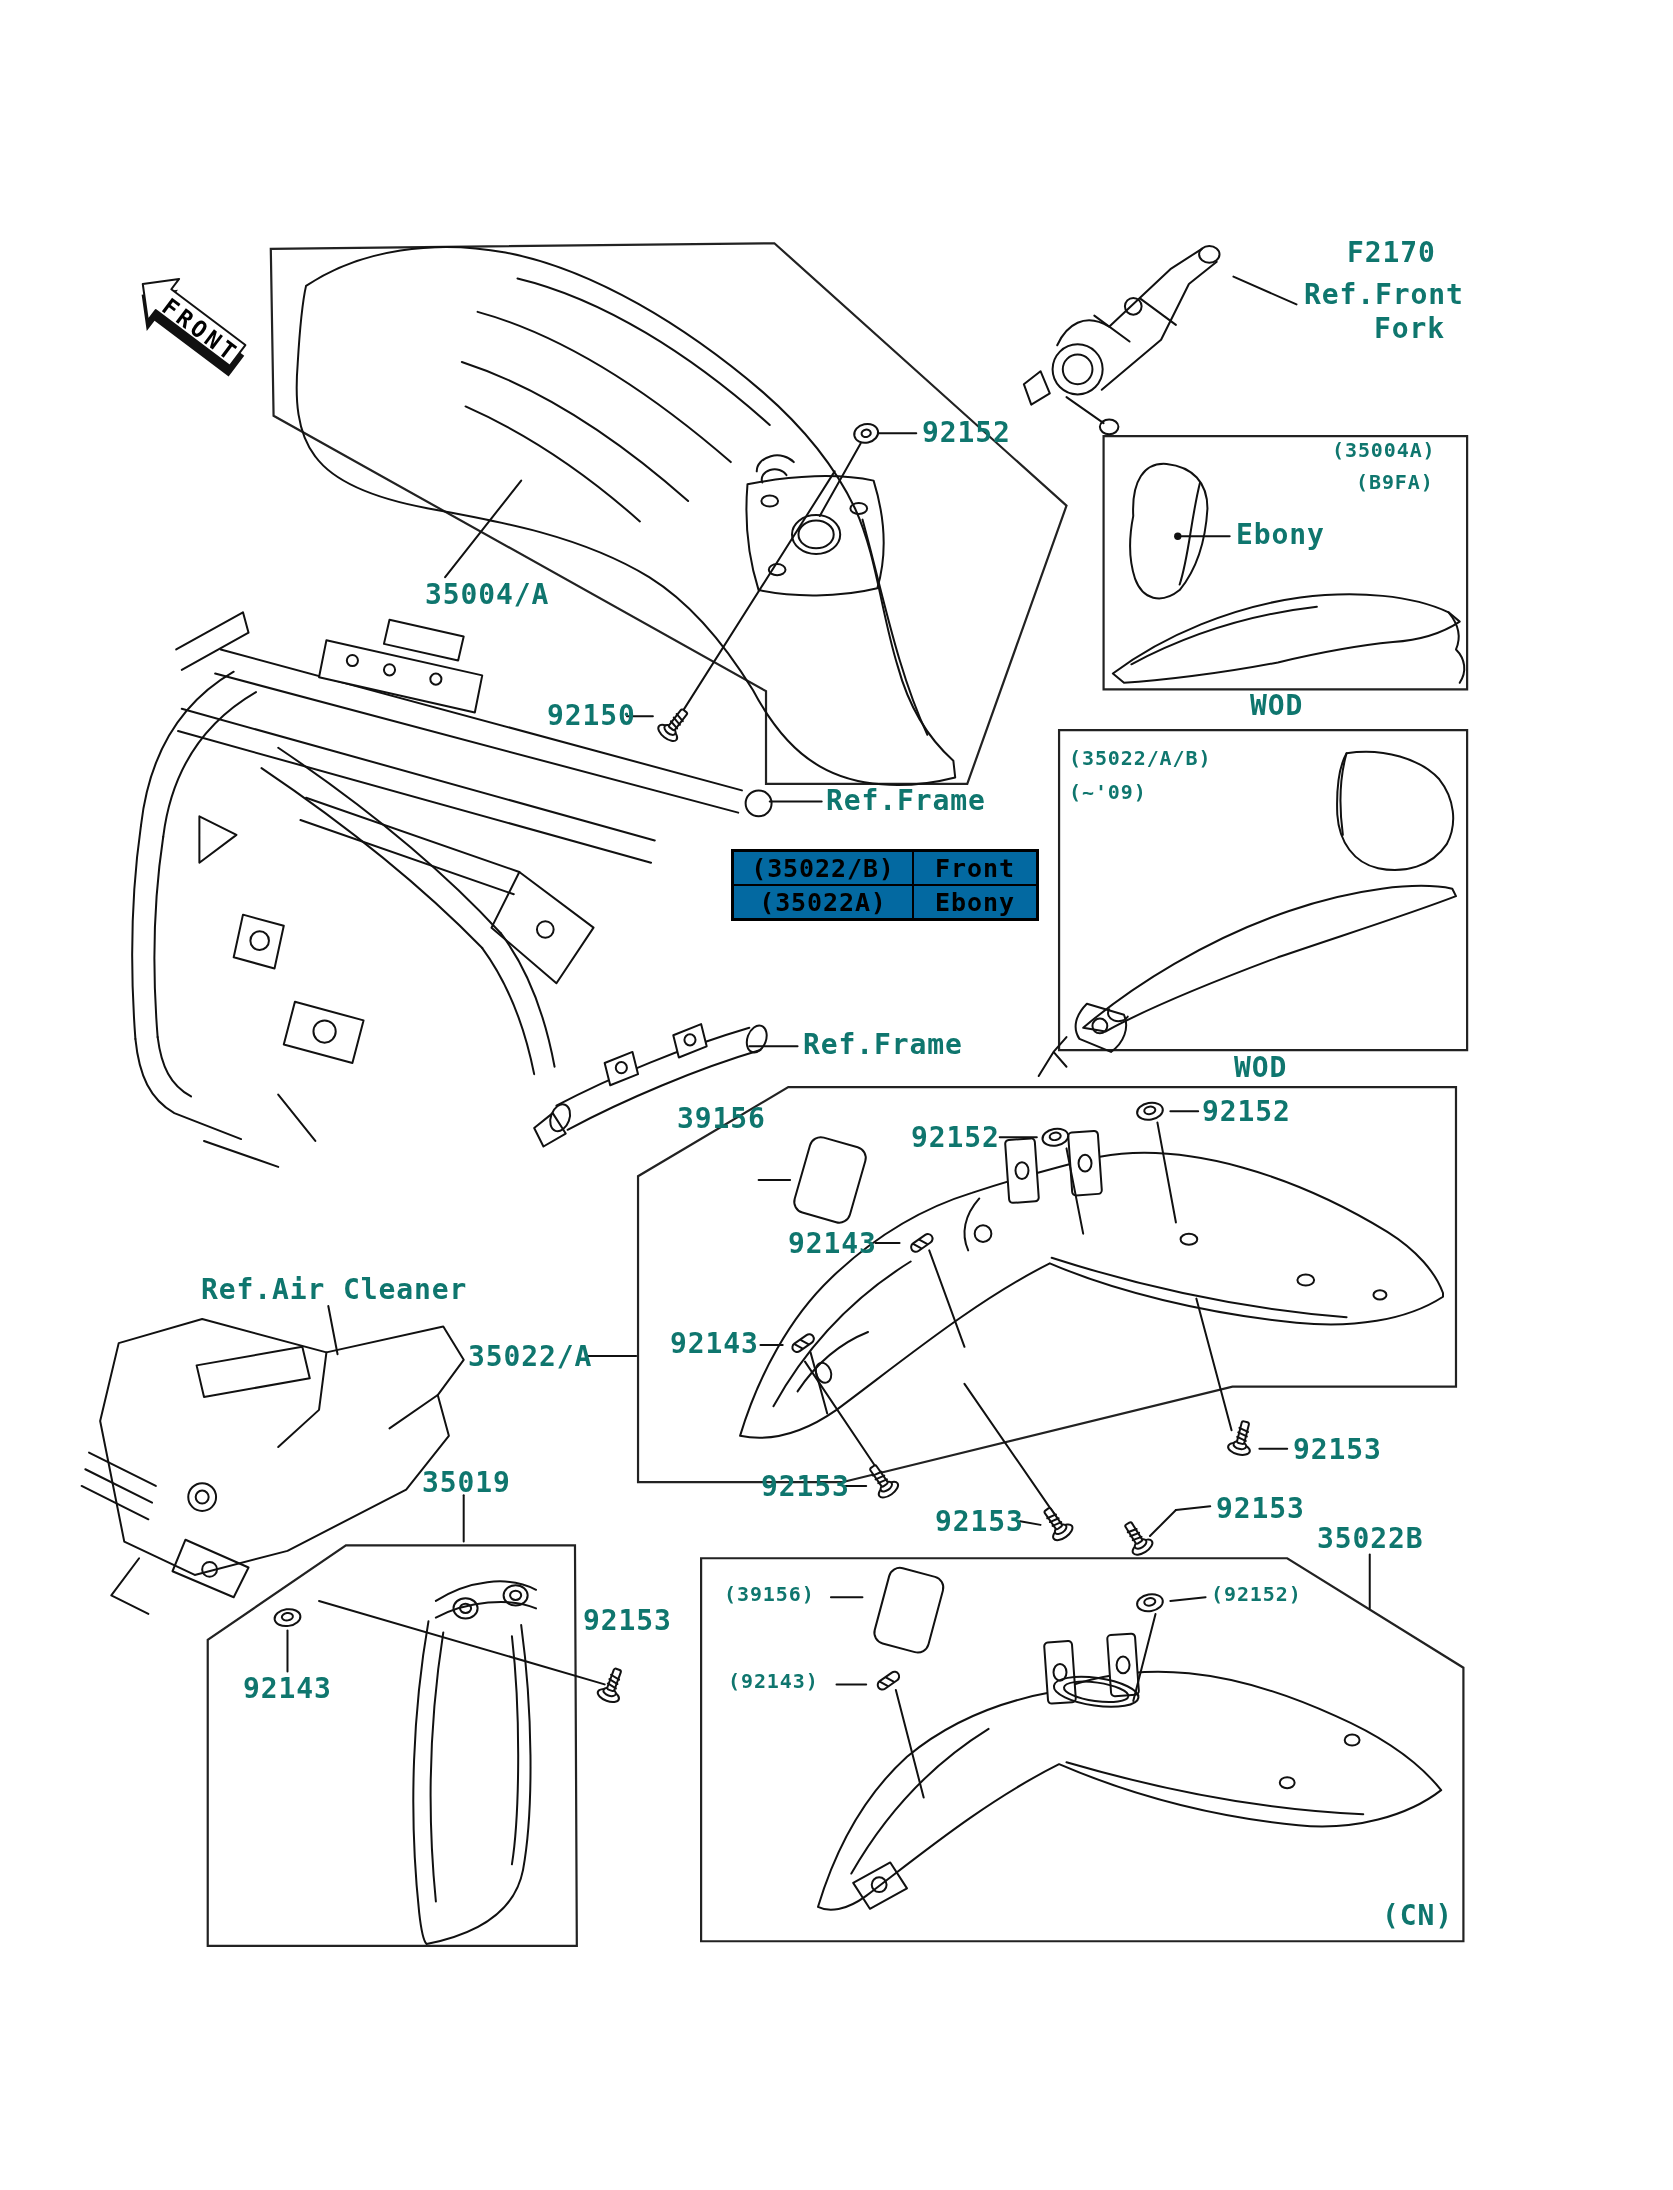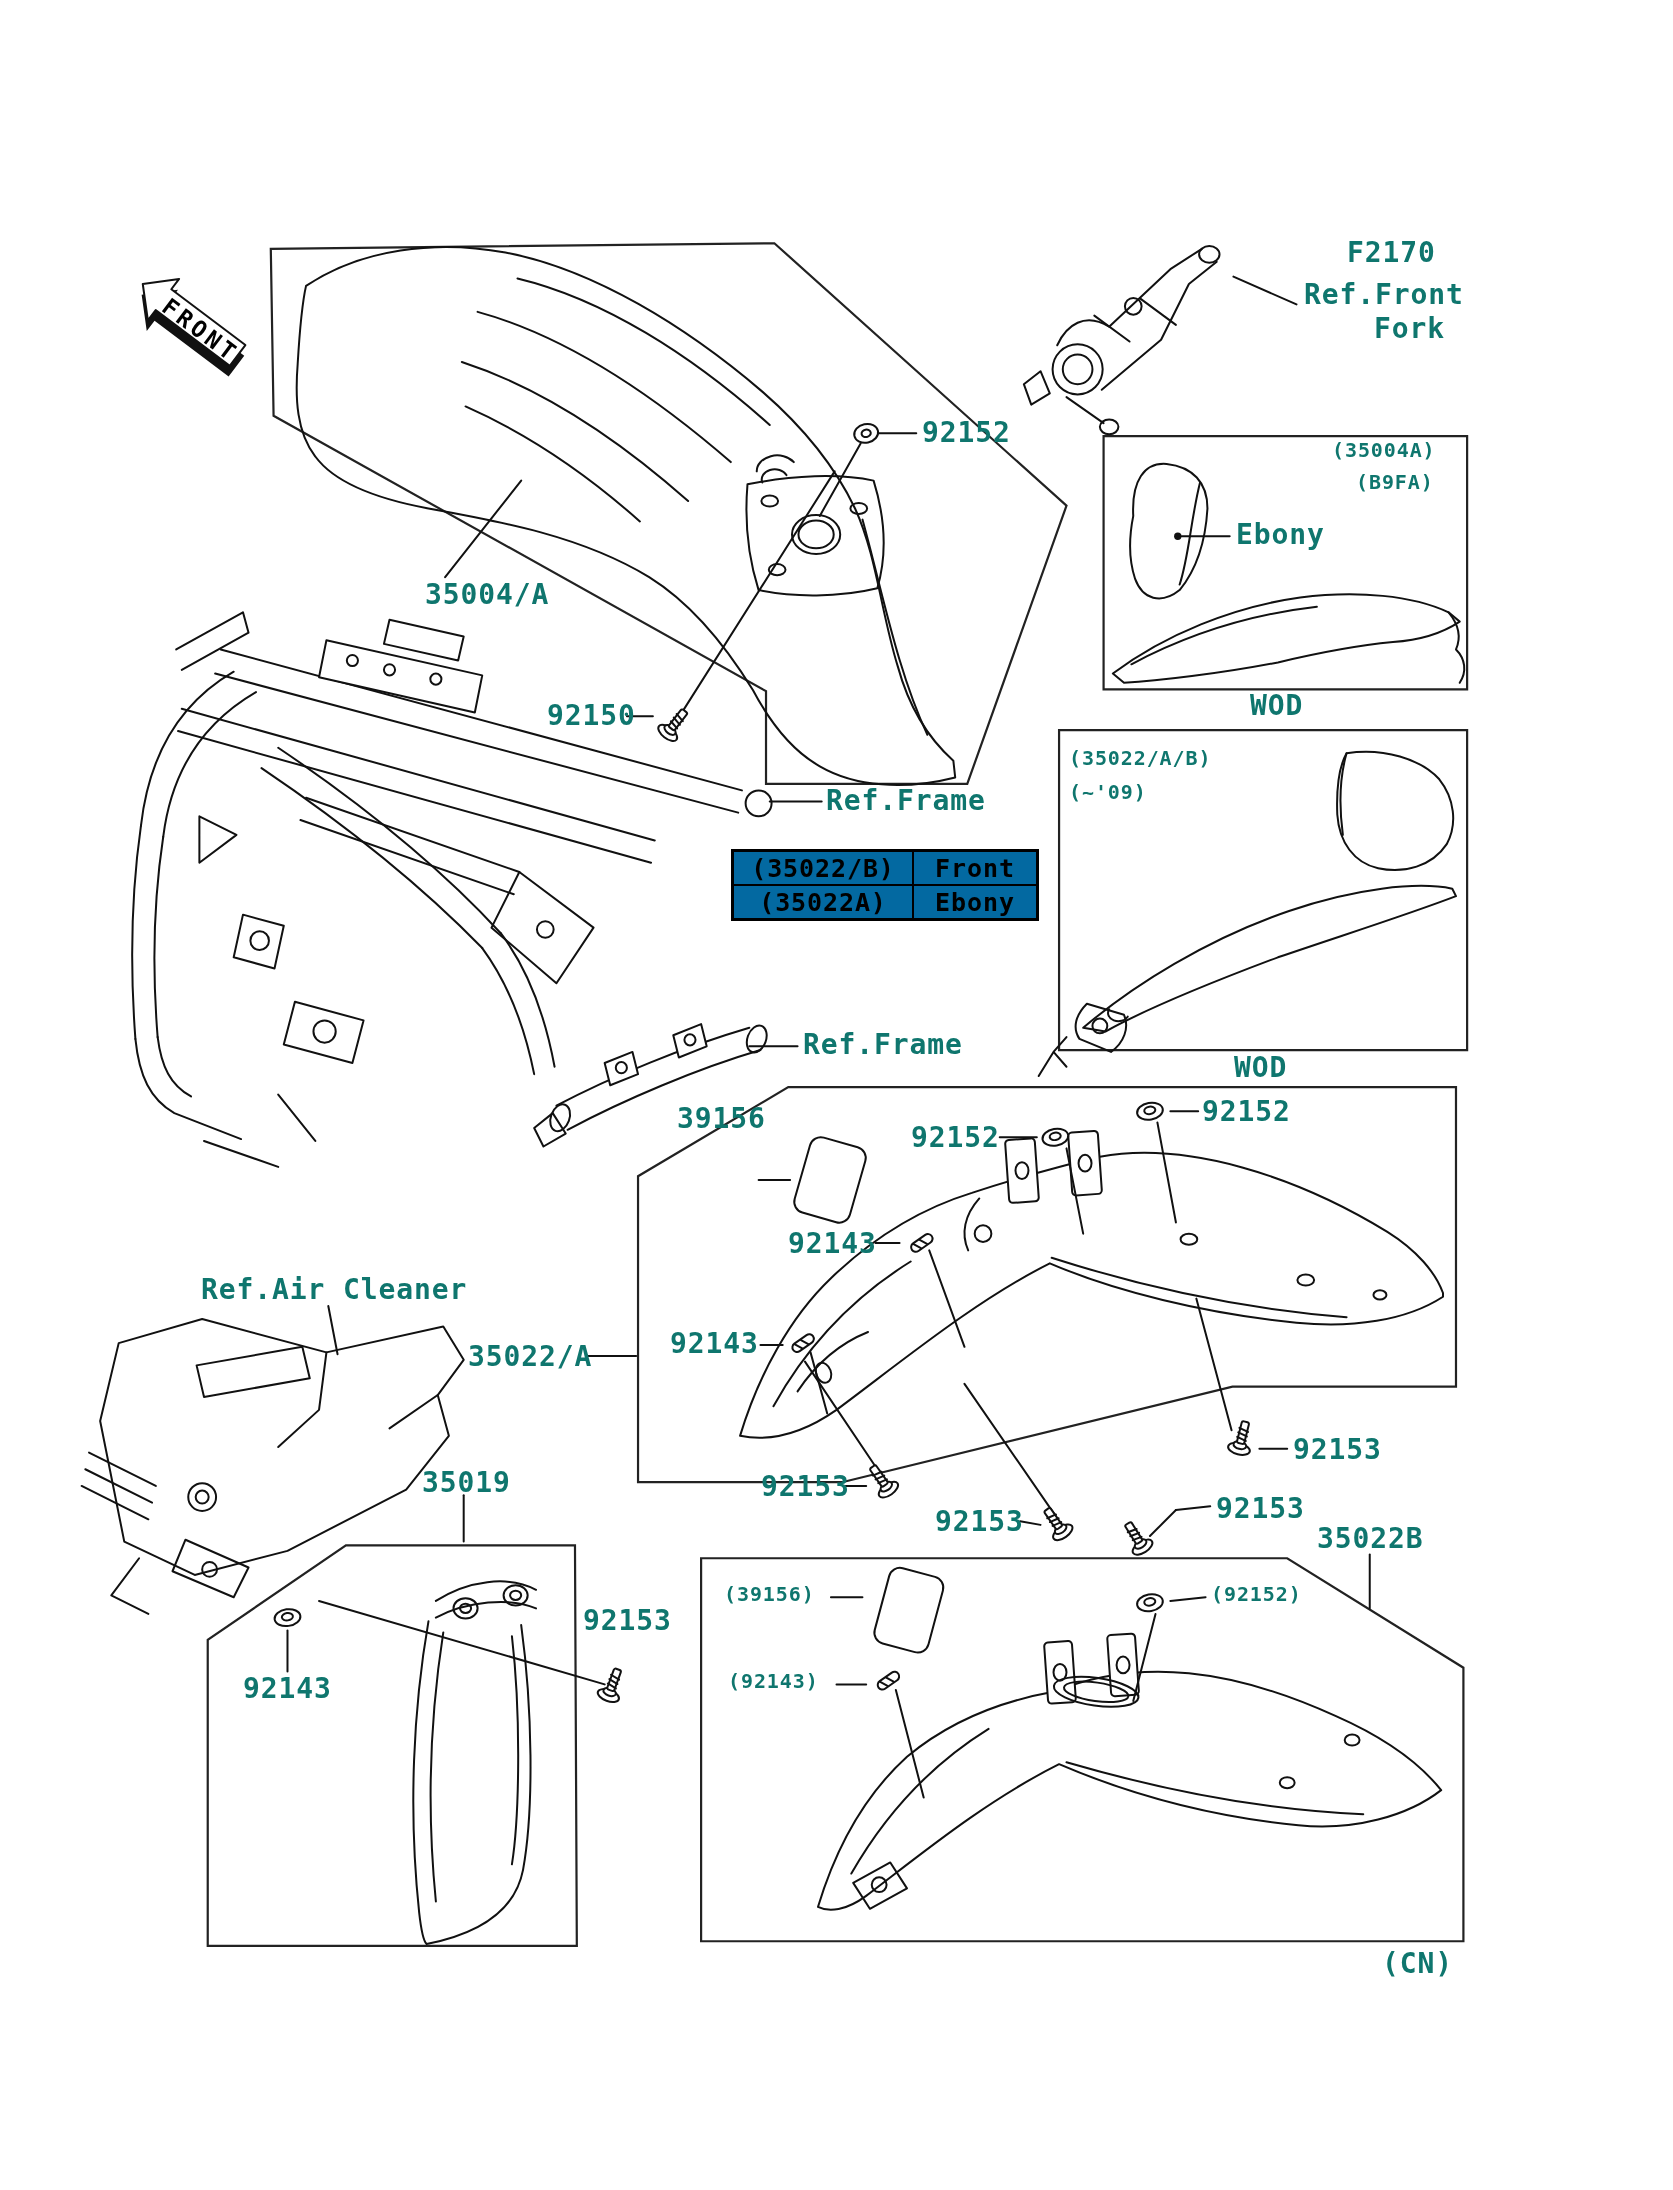--- a/index.html
+++ b/index.html
@@ -314,16 +314,16 @@
       <div class="part-label" style="left: 1216px; top: 1495px;">92153</div>
       <div class="part-label" style="left: 761px; top: 1473px;">92153</div>
       <div class="part-label" style="left: 935px; top: 1508px;">92153</div>
       <div class="part-label" style="left: 422px; top: 1469px; text-align: right;">35019</div>
       <div class="part-label" style="left: 1317px; top: 1525px;">35022B</div>
       <div class="part-label" style="left: 583px; top: 1607px;">92153</div>
       <div class="part-label" style="left: 243px; top: 1675px;">92143</div>
       <div class="part-label sm" style="left: 724px; top: 1584px;">(39156)</div>
       <div class="part-label sm" style="left: 728px; top: 1671px;">(92143)</div>
       <div class="part-label sm" style="left: 1211px; top: 1584px;">(92152)</div>
-      <div class="part-label" style="left: 1382px; top: 1950px;">(CN)</div>
+      <div class="part-label" style="left: 1382px; top: 1902px;">(CN)</div>
     </div>
 </div>
 
 
 </body></html>

